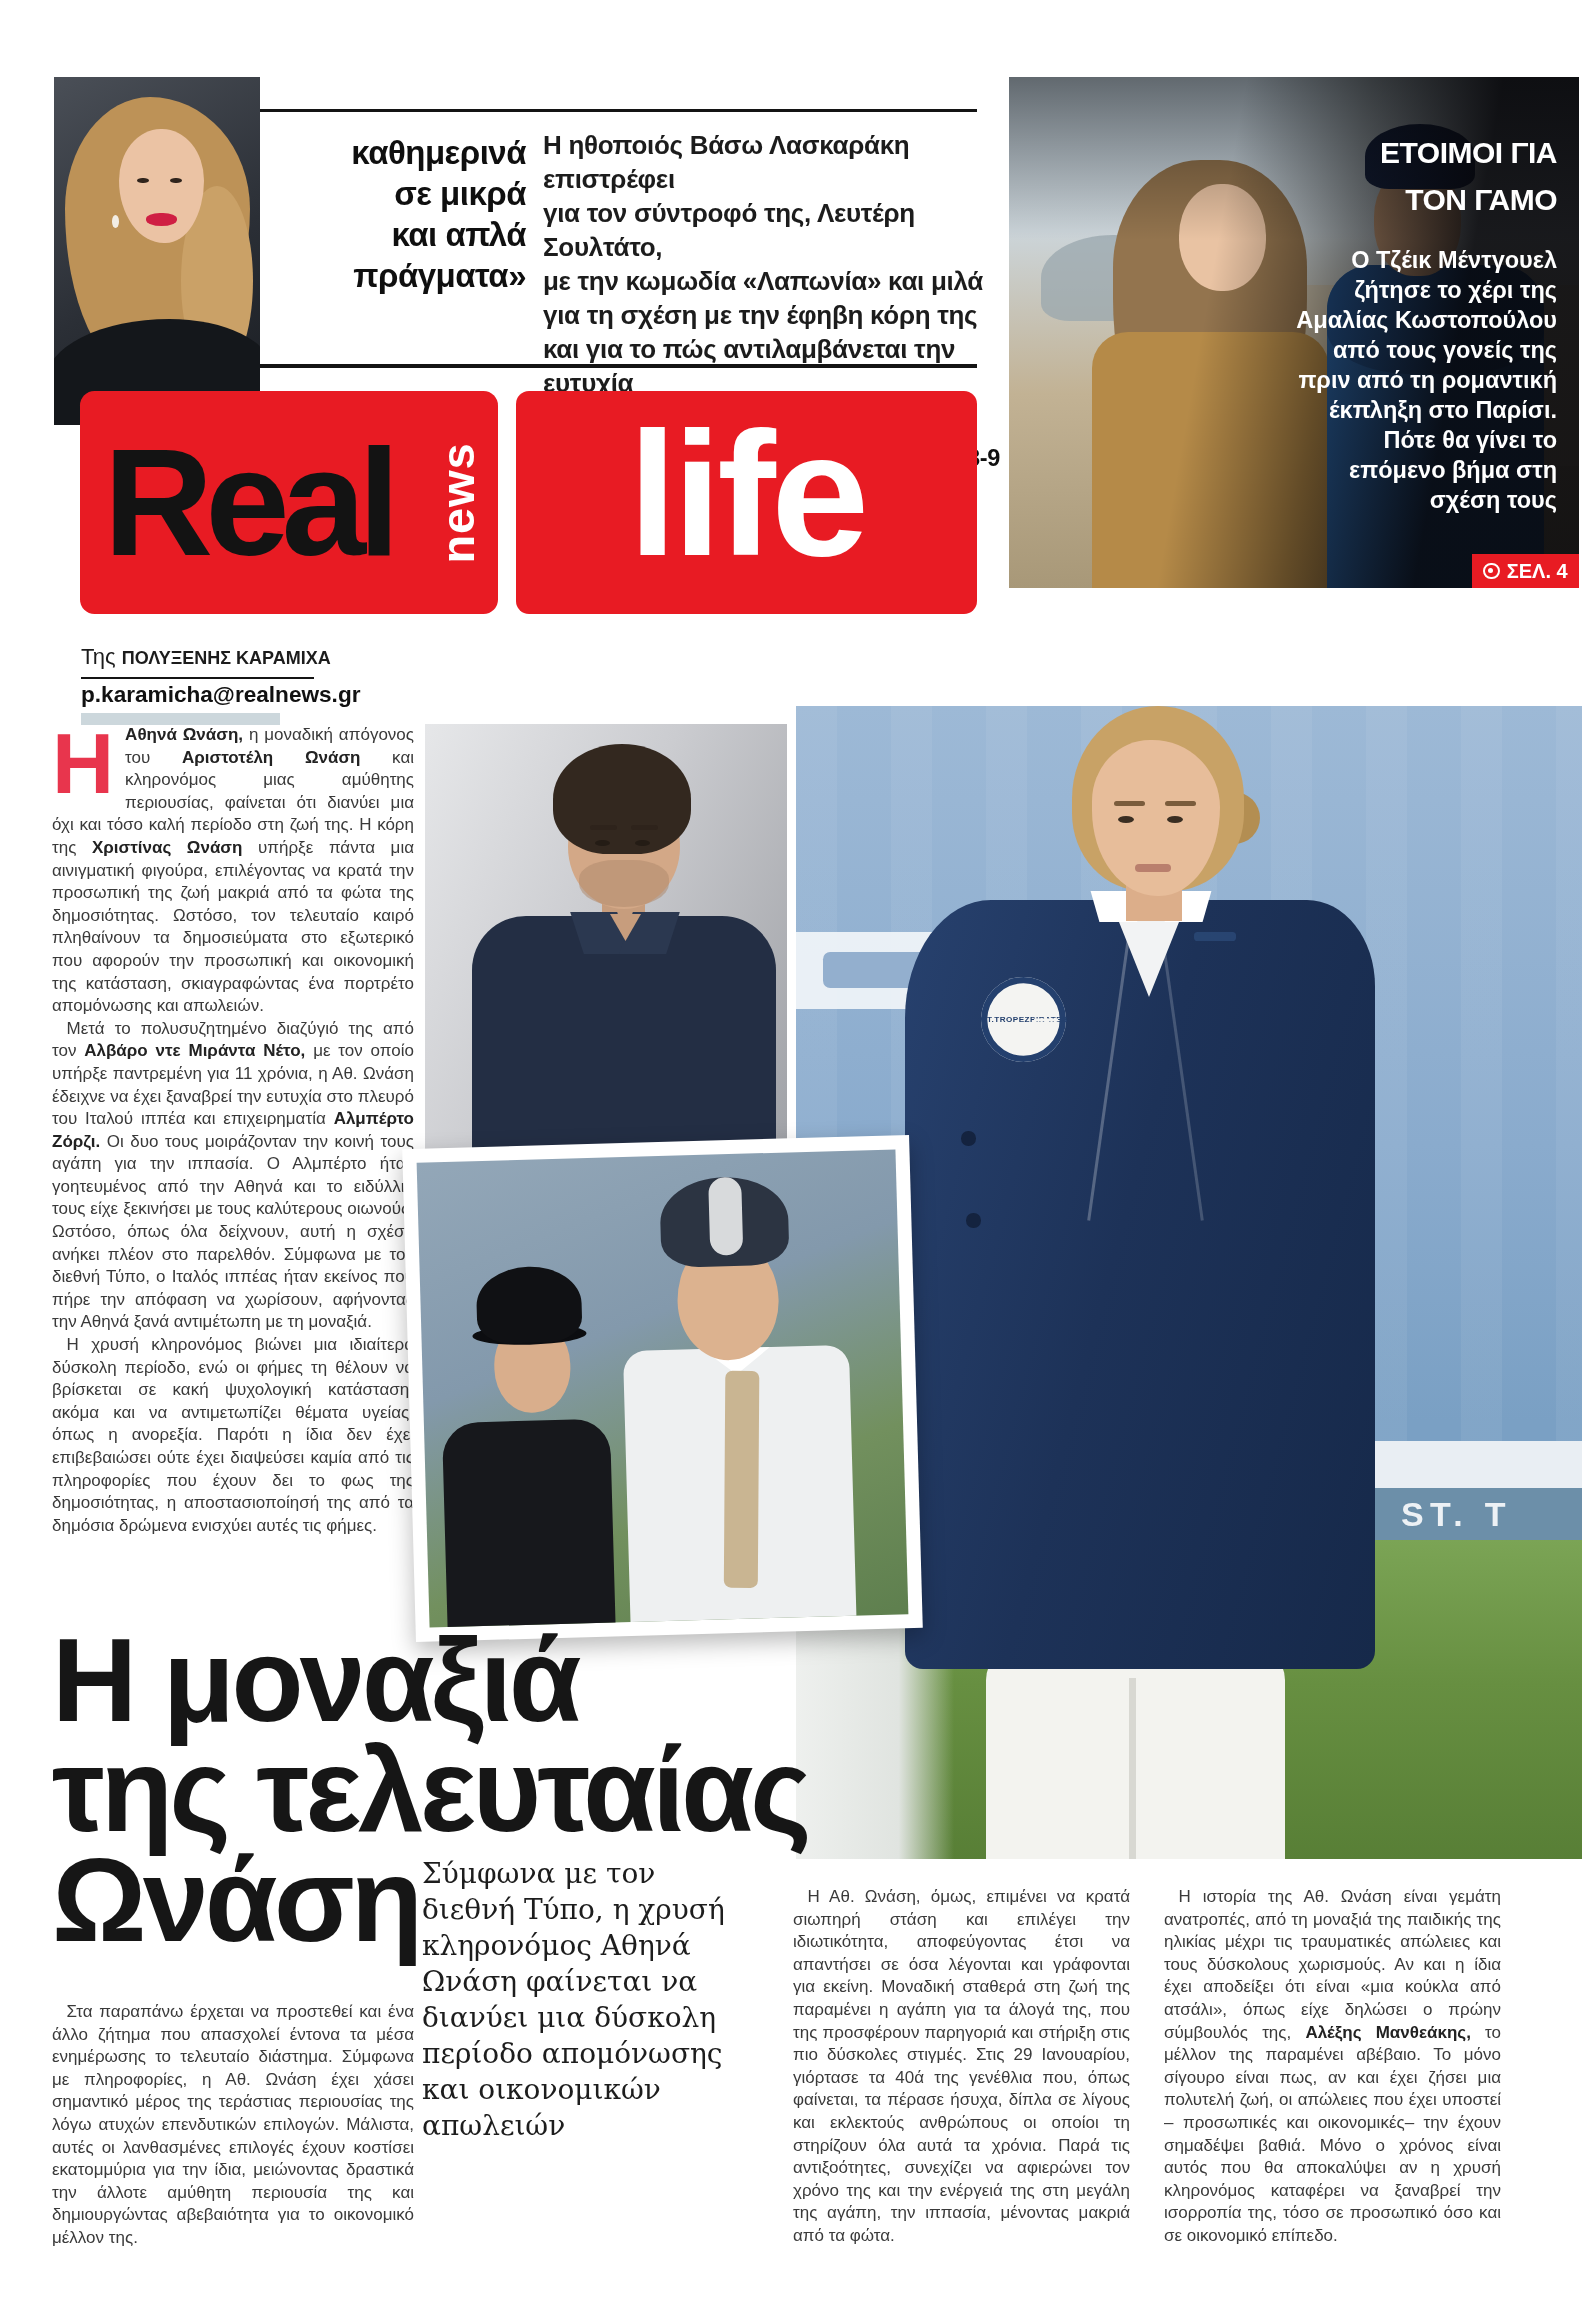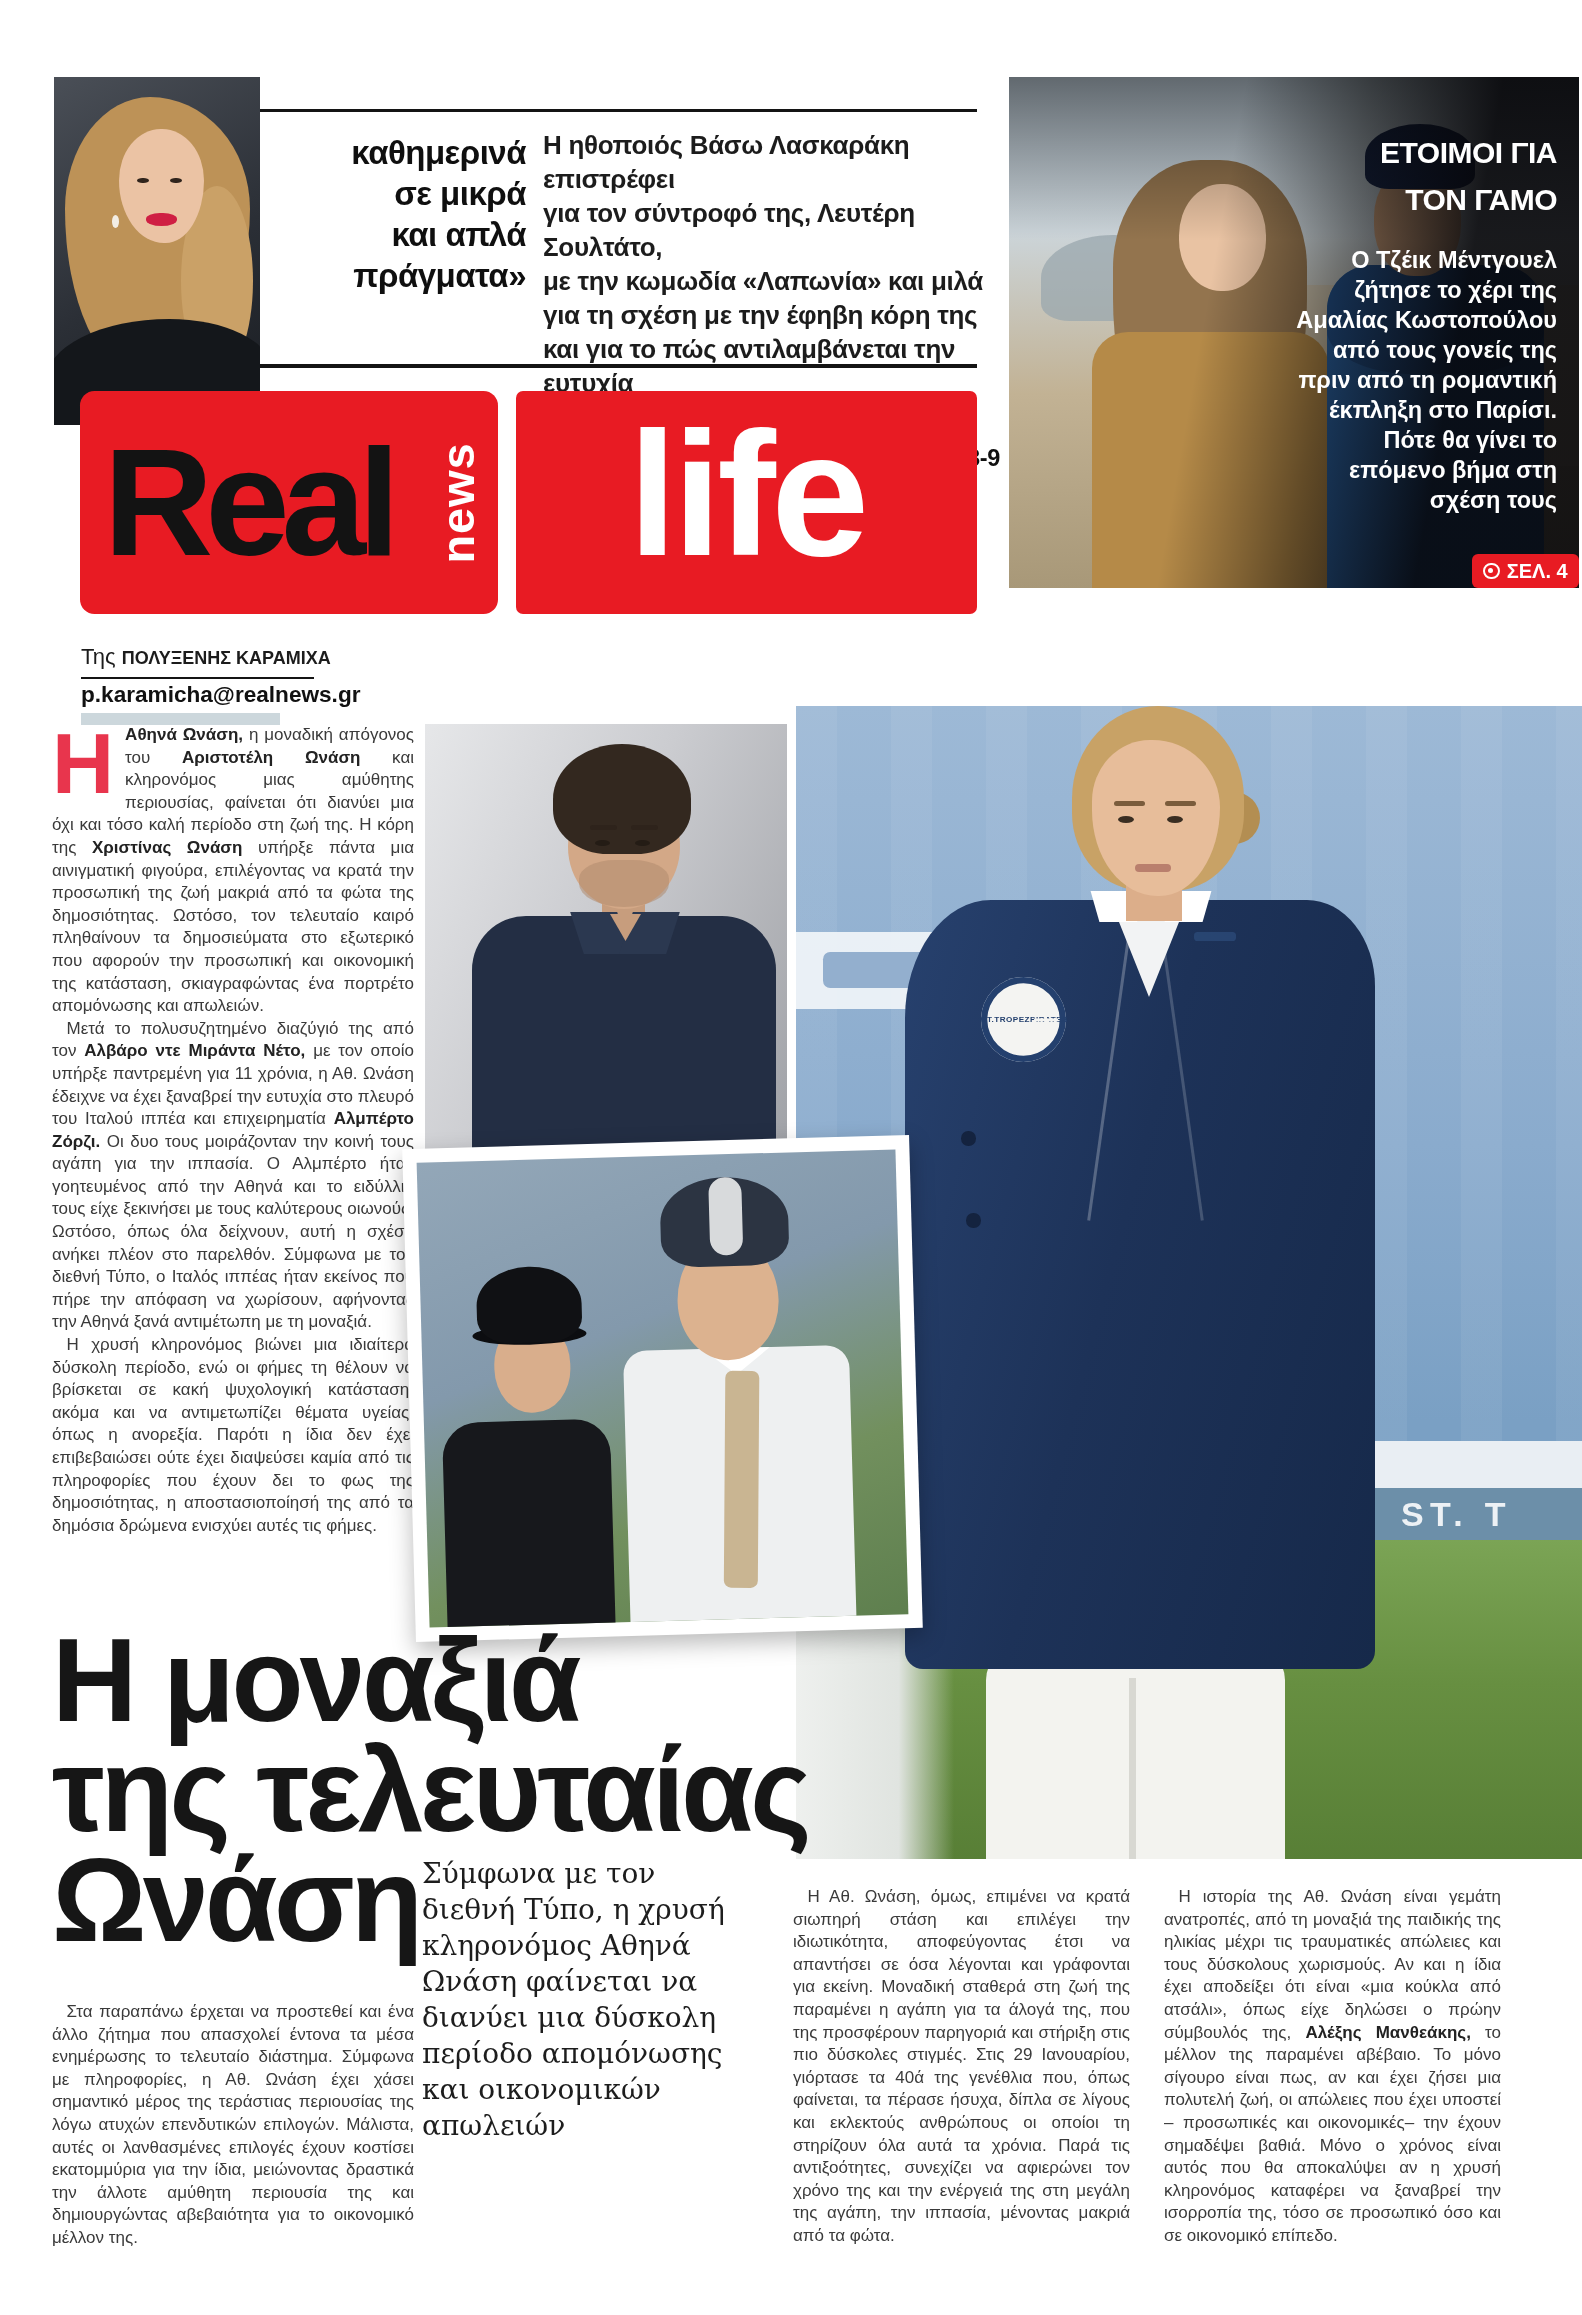--- a/index.html
+++ b/index.html
@@ -40,21 +40,21 @@
      border-radius:50%;box-sizing:border-box;position:relative;}
   .dot-icon::after{content:"";position:absolute;left:2.7px;top:2.7px;width:7.2px;height:7.2px;
      background:#e81b23;border-radius:50%;}
 
   
   .real-box{left:80px;top:391px;width:418px;height:223px;background:#e81b23;border-radius:14.5px;}
   .real-word{left:23.5px;top:7.2px;font-size:152px;font-weight:700;color:#131313;
      letter-spacing:-8.1px;line-height:208px;}
   .news-word{right:12.7px;top:50%;transform:translateY(-50%) rotate(180deg);
      writing-mode:vertical-rl;font-size:47px;font-weight:700;color:#fff;letter-spacing:0.9px;}
-  .life-box{left:516px;top:391px;width:461px;height:223px;background:#e81b23;border-radius:7px;
+  .life-box{left:516px;top:391px;width:461px;height:223px;background:#e81b23;border-radius:13px;
      display:flex;align-items:center;justify-content:center;}
   .life-word{font-size:176px;font-weight:700;color:#fff;letter-spacing:-4.5px;line-height:176px;
      margin-top:-16.3px;}
 
   
   .photo-couple{left:1009px;top:77px;width:570px;height:511px;overflow:hidden;
      background:linear-gradient(180deg,#c3d2de 0%,#ccd5da 30%,#c2b294 62%,#a89878 100%);}
   .pc-dome{left:32px;top:158px;width:145px;height:86px;background:#9aa7ad;
      border-radius:50% 50% 20% 20%;opacity:.75;}
   .pc-bldg{left:190px;top:208px;width:380px;height:181px;background:#cdbd9e;opacity:.6;}
@@ -72,21 +72,21 @@
      border-radius:45px 45px 40% 40%;opacity:.8;}
   .pc-shade{left:0;top:0;right:0;bottom:0;
      background:linear-gradient(100deg,rgba(0,0,0,0) 36%,rgba(0,0,0,.45) 55%,rgba(5,5,8,.9) 75%),
                 linear-gradient(180deg,rgba(0,0,0,.5) 0%,rgba(0,0,0,0) 32%);}
   .promo-title{right:22px;top:52px;text-align:right;color:#fff;font-size:30px;
      line-height:47px;font-weight:700;letter-spacing:-0.5px;}
   .promo-body{right:22px;top:168px;width:271px;text-align:right;color:#fff;
      font-size:23.5px;line-height:30px;font-weight:700;}
   .promo-badge{right:0;bottom:0;width:107px;height:34px;background:#e81b23;color:#fff;
      display:flex;align-items:center;justify-content:center;gap:7.2px;
-     font-size:20px;font-weight:700;border-radius:6px;}
+     font-size:20px;font-weight:700;}
   .dot-icon.white{border-color:#fff;width:16.3px;height:16.3px;border-width:2.7px;}
   .dot-icon.white::after{background:#fff;width:5.4px;height:5.4px;left:2.7px;top:2.7px;}
 
   
   .byline{left:81px;top:644px;font-size:22px;color:#1c1c1c;}
   .byline b{font-size:18px;}
   .byline-rule{left:81px;top:677px;width:233px;height:1.8px;background:#141414;}
   .byline-email{left:81px;top:682px;font-size:22.6px;font-weight:700;color:#111;}
   .byline-bar{left:81px;top:713px;width:199px;height:11.8px;background:#ccd7dc;}
 

